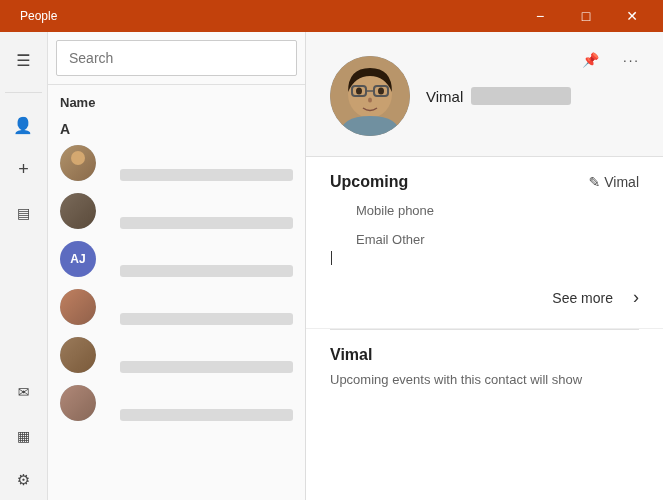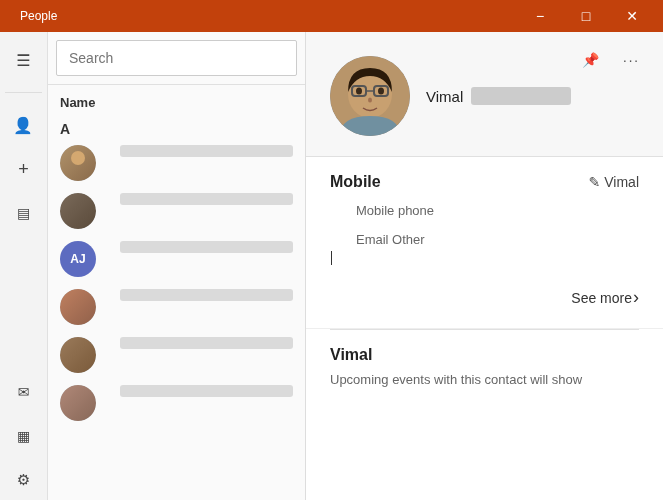--- a/index.html
+++ b/index.html
@@ -83,21 +83,21 @@
     .contact-list-header { padding: 8px 12px 4px 12px; }
     .contact-list-header-text { font-size: 13px; font-weight: 700; color: #333; }
 
     .contact-list { overflow-y: auto; flex: 1; }
 
     .alpha-group { }
     .alpha-label { padding: 6px 12px 2px 12px; font-size: 14px; font-weight: 700; color: #333; }
 
     .contact-item {
       display: flex;
-      align-items: flex-start;
+      align-items: flex-end;
       padding: 6px 12px;
       cursor: pointer;
       gap: 24px;
     }
 
     .contact-avatar {
       width: 36px; height: 36px;
       border-radius: 50%;
       overflow: hidden;
       flex-shrink: 0;
@@ -171,21 +171,21 @@
     .contact-field-value-cursor { display: inline-block; width: 1px; height: 14px; background: #333; vertical-align: middle; margin-left: 1px; }
 
     .see-more-row {
       display: flex; justify-content: flex-end;
       align-items: center;
       padding: 8px 0 4px 0;
     }
     .see-more-btn {
       background: none; border: none; cursor: pointer;
       font-size: 14px; color: #333;
-      display: flex; align-items: center; gap: 1px;
+      display: flex; align-items: center; gap: 20px;
     }
 
     
     .events-section { padding: 16px 24px; }
     .events-section-title { font-size: 16px; font-weight: 600; color: #222; margin-bottom: 8px; }
     .events-desc { font-size: 13px; color: #666; }
     .divider-line { width: 80%; height: 1px; background: #ddd; margin: 8px auto; }
   </style>
 </head>
 <body>
@@ -326,21 +326,21 @@
             <span style="font-size:14px;">📌</span>
           </button>
           <button class="detail-action-btn">
             <span style="font-size:14px; letter-spacing:1px;">···</span>
           </button>
         </div>
       </div>
 
       <div class="contact-section">
         <div class="contact-section-header">
-          <span class="contact-section-title">Mobile</span>
+          <span class="contact-section-title">Upcoming</span>
           <button class="edit-link">
             <span style="font-size:14px;">✎</span>
             <span>Vimal</span>
           </button>
         </div>
 
         <div class="contact-field">
           <div class="contact-field-label">Mobile phone</div>
         </div>
 

